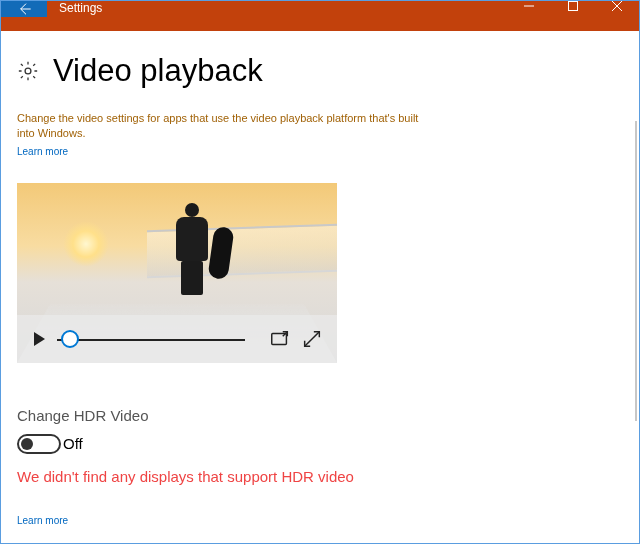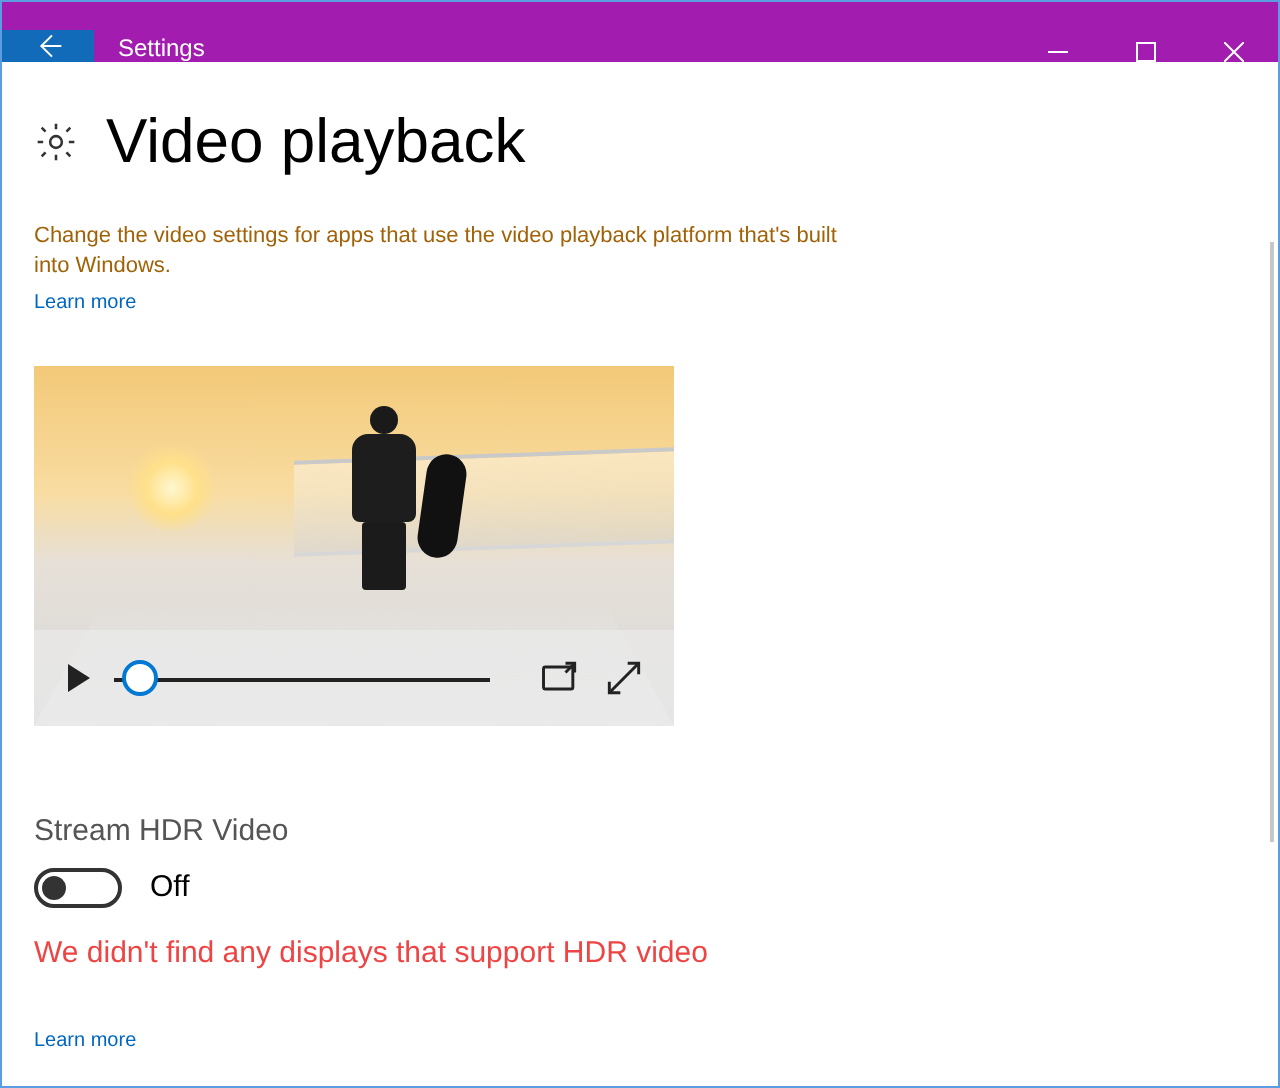--- a/index.html
+++ b/index.html
@@ -1,18 +1,18 @@
 <!DOCTYPE html>
 <html><head>
 <meta charset="utf-8">
 <style>
   * { box-sizing: border-box; margin: 0; padding: 0; }
   html, body { width: 640px; height: 544px; font-family: "Segoe UI", sans-serif; background: #fff; overflow: hidden; }
   .window { width: 640px; height: 544px; border: 1px solid #5a9de0; display: flex; flex-direction: column; }
-  .titlebar { height: 30px; background: #a21caf; color: #fff; display: flex; align-items: flex-end; font-size: 12px; }
+  .titlebar { height: 30px; background: #c2410c; color: #fff; display: flex; align-items: flex-start; font-size: 12px; }
   .back-btn { width: 46px; background: #126bb8; display: flex; align-items: center; justify-content: center; }
   .back-btn svg { width: 16px; height: 16px; stroke: #fff; fill: none; stroke-width: 1.5; }
   .title { flex: 0 0 auto; display: flex; align-items: center; padding-left: 12px; }
   .spacer { flex: 1; }
   .winbtn { width: 44px; display: flex; align-items: center; justify-content: center; }
   .winbtn svg { width: 10px; height: 10px; stroke: #fff; stroke-width: 1; fill: none; }
   .content-wrap { flex: 1; position: relative; overflow: hidden; }
   .content { padding: 18px 16px 0 16px; height: 100%; overflow-y: auto; }
   .scroll-indicator { position: absolute; right: 2px; top: 90px; width: 2px; height: 300px; background: #c7c7c7; }
   h1.page-title { font-weight: 400; font-size: 31px; display: flex; align-items: center; gap: 14px; margin-bottom: 22px; margin-top: 4px; }
@@ -29,21 +29,21 @@
   .person .legs { width: 22px; height: 34px; background: #1b1b1b; margin: 0 auto; border-radius: 2px; }
   .person .board { position: absolute; right: -14px; top: 24px; width: 20px; height: 52px; background: #111; border-radius: 10px; transform: rotate(8deg); }
   .controls { position: absolute; left: 0; right: 0; bottom: 0; height: 48px; background: rgba(234,234,234,0.72); display: flex; align-items: center; padding: 0 14px; gap: 10px; }
   .ctrl-icon { width: 22px; height: 22px; stroke: #222; fill: none; stroke-width: 1.6; cursor: pointer; }
   .play-icon { fill: #222; stroke: none; width: 16px; height: 16px; }
   .seek { flex: 1; display: flex; align-items: center; position: relative; height: 22px; }
   .seek-line { position: absolute; left: 0; right: 0; top: 50%; height: 2px; background: #222; }
   .seek-thumb { position: absolute; left: 4px; top: 50%; width: 18px; height: 18px; margin-top: -9px; border-radius: 50%; background: #fff; border: 2px solid #0078d4; }
   .ctrl-gap { width: 4px; }
   .section-label { margin-top: 44px; color: #555; font-size: 15px; }
-  .toggle-row { display: flex; align-items: center; gap: 14px; margin-top: 10px; }
+  .toggle-row { display: flex; align-items: center; gap: 2px; margin-top: 10px; }
   .toggle { width: 44px; height: 20px; border: 2px solid #333; border-radius: 20px; position: relative; cursor: pointer; }
   .toggle-knob { position: absolute; left: 2px; top: 2px; width: 12px; height: 12px; border-radius: 50%; background: #333; }
   .toggle-label { font-size: 15px; }
   .hdr-msg { margin-top: 14px; font-size: 15px; color: #ef4444; }
   .link2 { margin-top: 30px; }
 </style>
 </head>
 <body>
 
 <div class="window">
@@ -112,21 +112,21 @@
             <path d="M20 4 l-5 5"></path>
           </svg>
           <svg class="ctrl-icon" viewBox="0 0 24 24">
             <path d="M4 20 L20 4"></path>
             <path d="M14 4 h6 v6"></path>
             <path d="M10 20 h-6 v-6"></path>
           </svg>
         </div>
       </div>
 
-      <div class="section-label">Stream HDR Video</div>
+      <div class="section-label">Change HDR Video</div>
       <div class="toggle-row">
         <div class="toggle">
           <div class="toggle-knob"></div>
         </div>
         <span class="toggle-label">Off</span>
       </div>
       <p class="hdr-msg">We didn't find any displays that support HDR video</p>
 
       <a class="link link2">Learn more</a>
 

